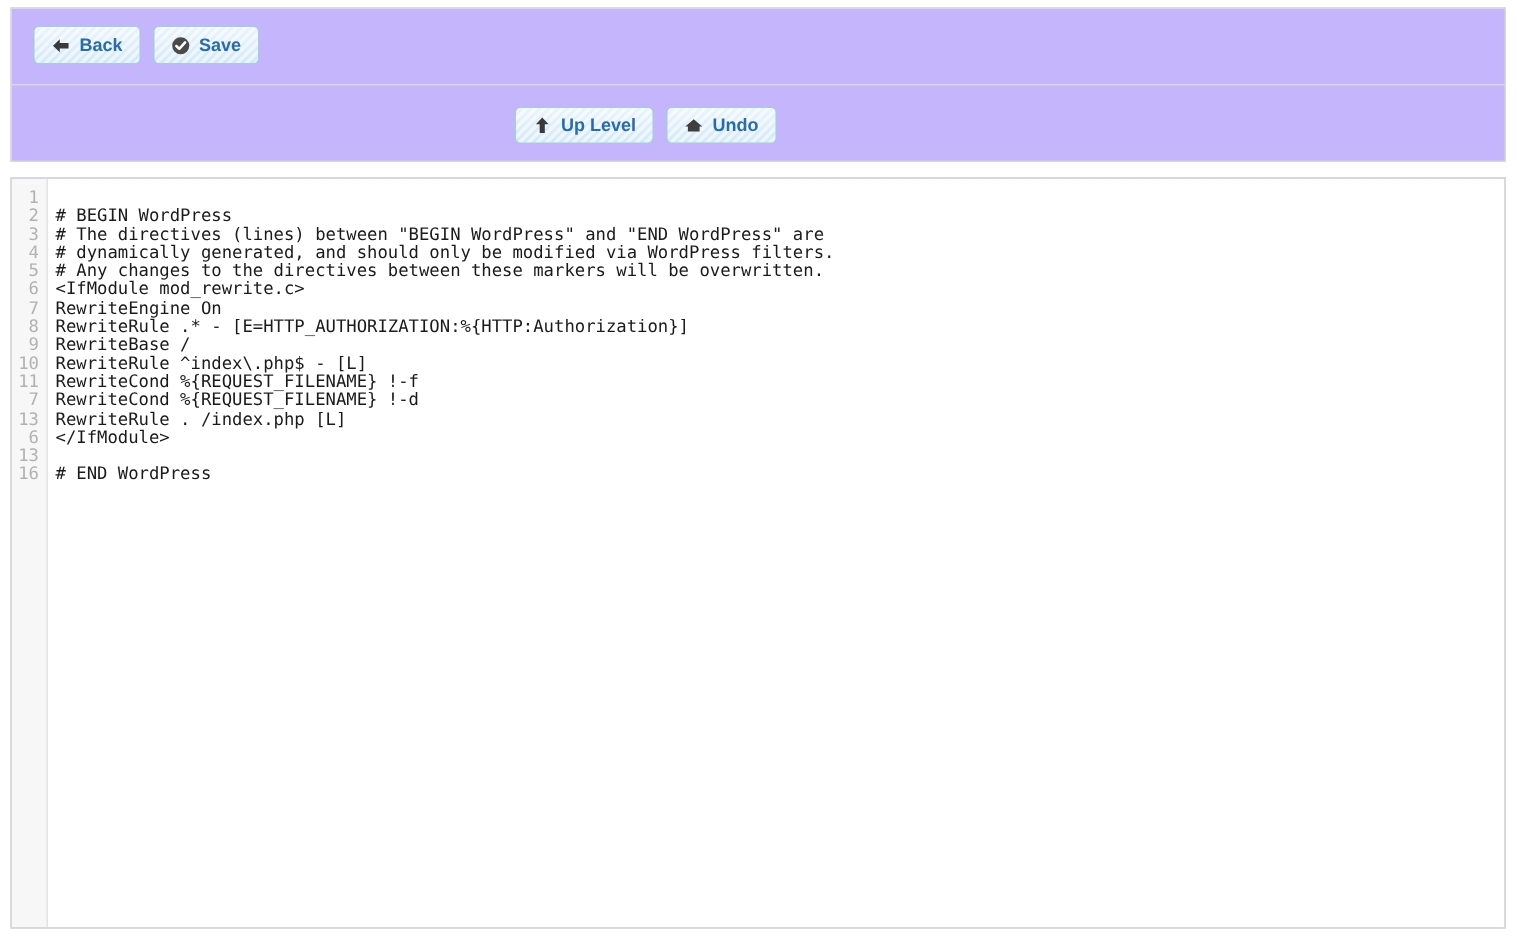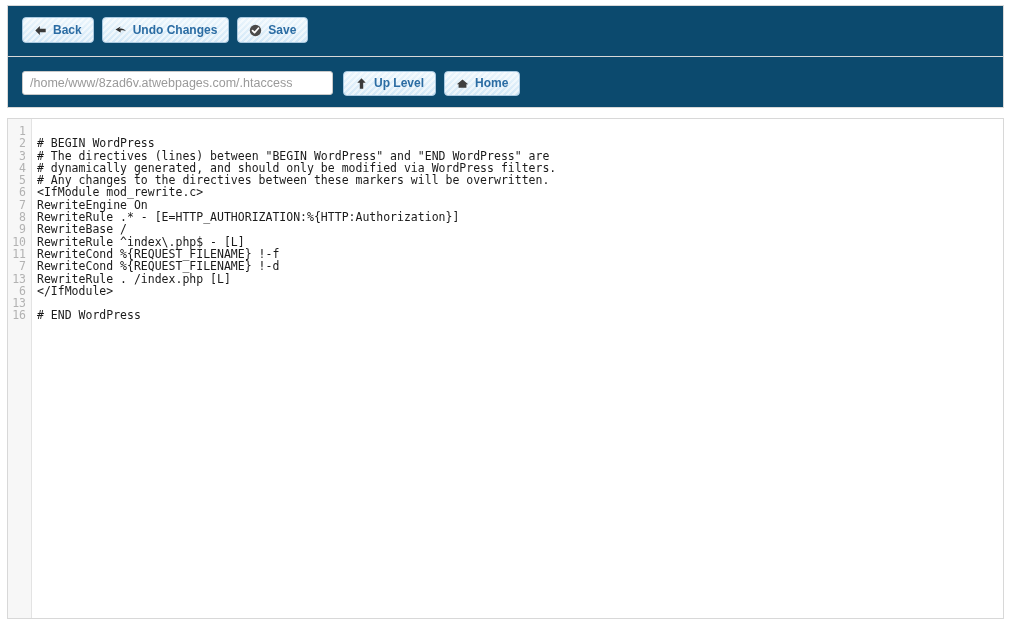--- a/index.html
+++ b/index.html
@@ -18,21 +18,21 @@
 
   .page {
     position: relative;
     width: 1011px;
     height: 624px;
   }
 
   
   .panel {
     position: absolute;
-    background: #0c4a6e;
+    background: #c4b5fd;
     border: 1px solid #d8d8d8;
     box-sizing: border-box;
   }
 
   #toolbar-panel {
     left: 7px;
     top: 5px;
     width: 997px;
     height: 51px;
     border-bottom: none;
@@ -182,64 +182,55 @@
 
       <div class="btn">
         <span class="icon">
           <svg viewBox="0 0 16 16" width="13" height="13" aria-hidden="true">
             <path d="M7.2 2.6 L1.6 8 L7.2 13.4 L7.2 10.2 L14.4 10.2 L14.4 5.8 L7.2 5.8 Z" fill="#3a3a3a"></path>
           </svg>
         </span>
         <span class="label">Back</span>
       </div>
 
-      <div class="btn">
-        <span class="icon">
-          <svg viewBox="0 0 16 16" width="14" height="13" aria-hidden="true">
-            <path d="M6.4 6.0 C9.6 5.1 12.9 6.2 14.6 8.8 C13.0 7.6 10.6 7.2 8.2 7.9 L8.2 10.6 L1.8 6.9 L8.2 3.2 Z" fill="#2f2f2f"></path>
-          </svg>
-        </span>
-        <span class="label">Undo Changes</span>
-      </div>
 
       <div class="btn">
         <span class="icon">
           <svg viewBox="0 0 16 16" width="13" height="13" aria-hidden="true">
             <circle cx="8" cy="8" r="7" fill="#4a4a4a"></circle>
             <path d="M4.4 8.2 L6.8 10.6 L11.6 5.2" fill="none" stroke="#ffffff" stroke-width="2.1" stroke-linecap="round" stroke-linejoin="round"></path>
           </svg>
         </span>
         <span class="label">Save</span>
       </div>
 
     </div>
   </div>
 
   <div class="panel" id="path-panel">
 
-    <input id="path-input" type="text" value="/home/www/8zad6v.atwebpages.com/.htaccess" style="">
 
     <div class="btn-row" id="path-buttons">
 
       <div class="btn">
         <span class="icon">
           <svg viewBox="0 0 16 16" width="13" height="13" aria-hidden="true">
             <path d="M8 1.6 L13.2 7.2 L10.1 7.2 L10.1 14.4 L5.9 14.4 L5.9 7.2 L2.8 7.2 Z" fill="#3a3a3a"></path>
           </svg>
         </span>
         <span class="label">Up Level</span>
       </div>
 
       <div class="btn">
         <span class="icon">
           <svg viewBox="0 0 16 16" width="14" height="13" aria-hidden="true">
             <path d="M8 3.0 L15 9.0 L12.8 9.0 L12.8 13.2 L3.2 13.2 L3.2 9.0 L1 9.0 Z" fill="#3f3f3f"></path>
           </svg>
         </span>
-        <span class="label">Home</span>
+        <span class="label">Undo</span>
       </div>
 
     </div>
   </div>
 
   <div class="panel" id="editor-panel">
     <div class="editor-wrap">
       <div class="gutter" id="gutter">
           <span class="ln">1</span>
           <span class="ln">2</span>

